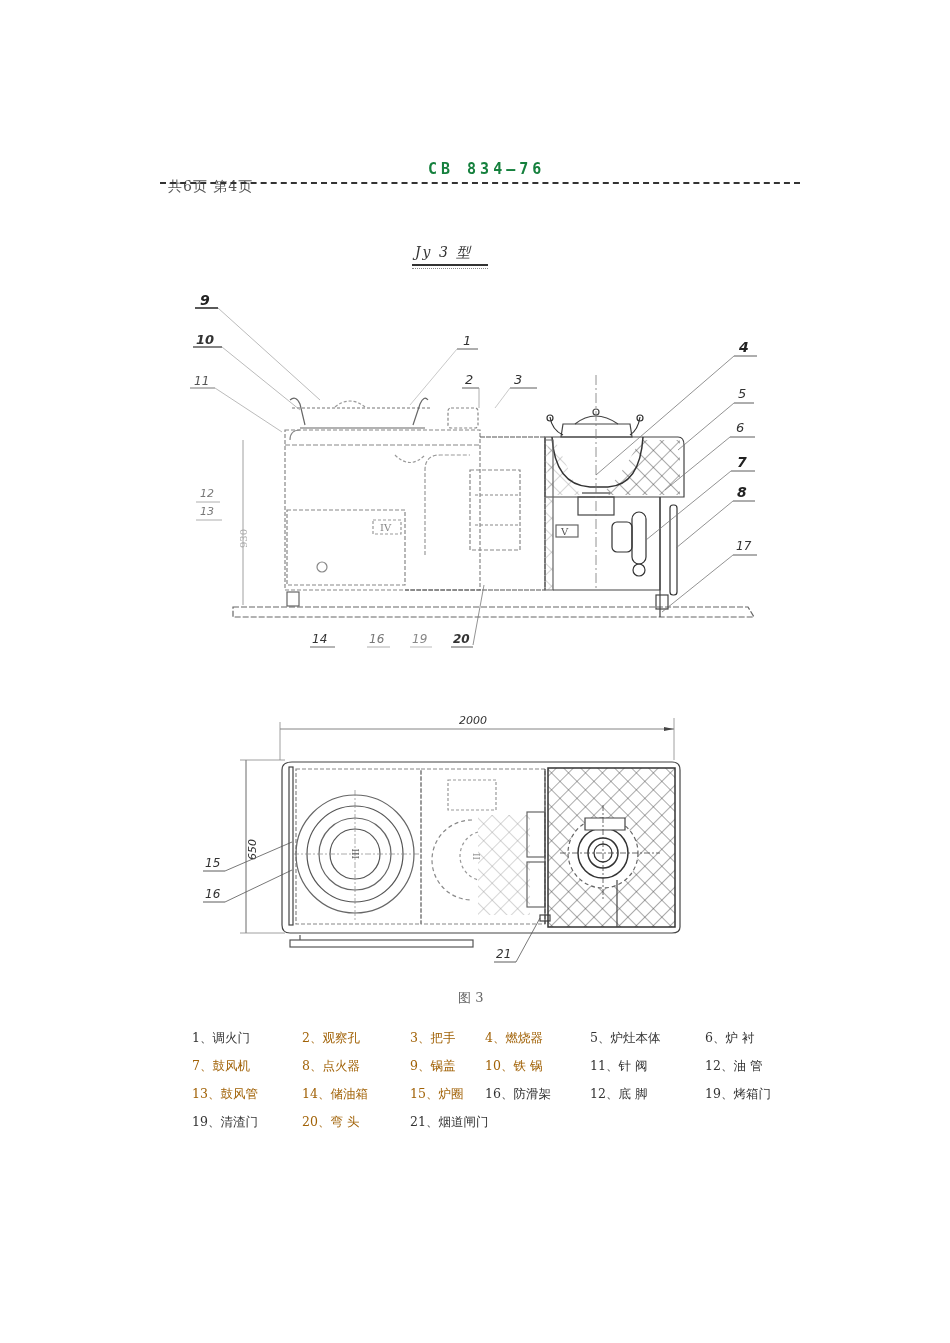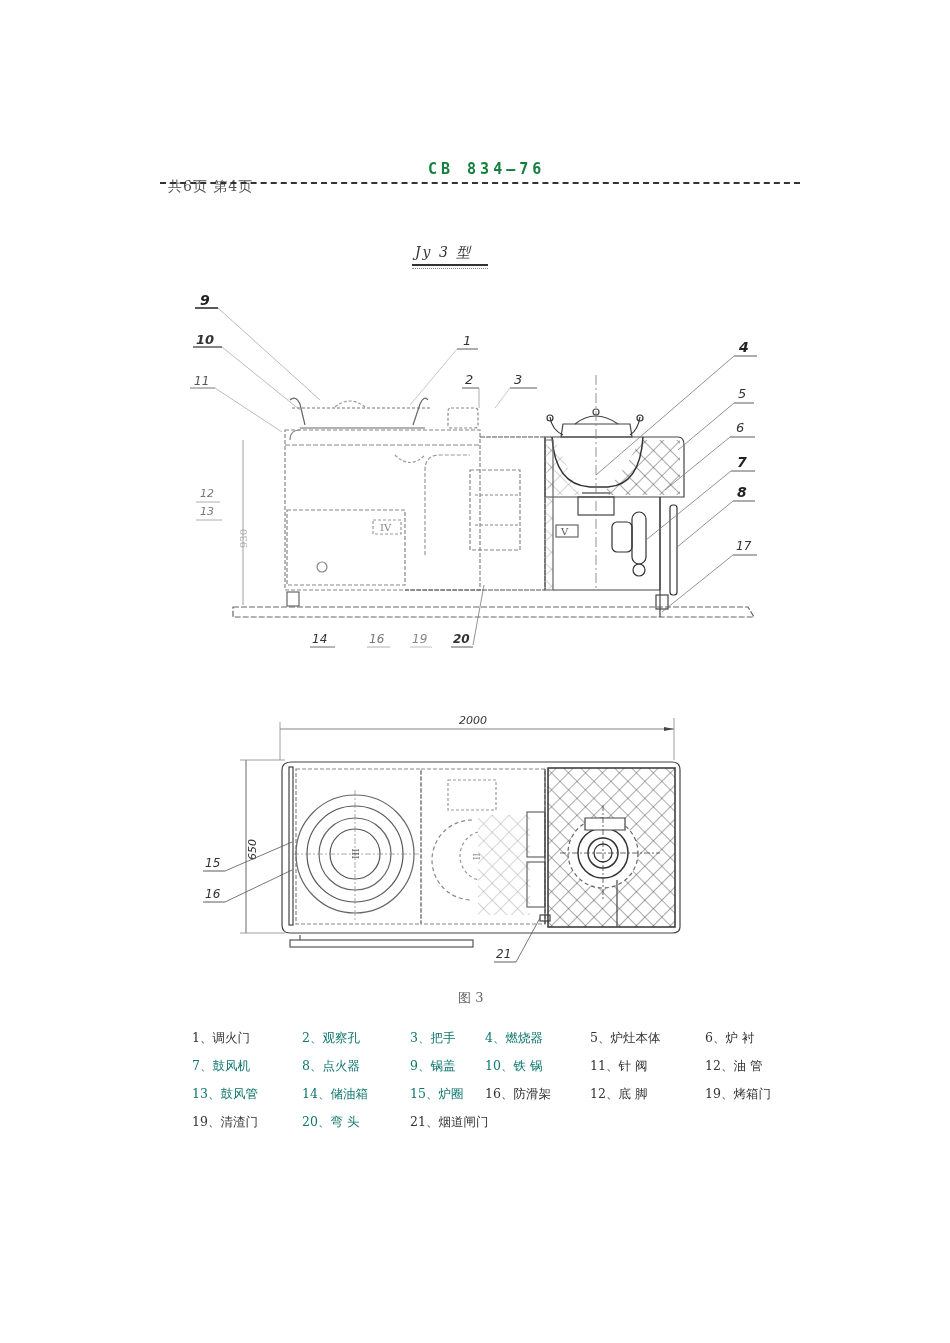--- a/index.html
+++ b/index.html
@@ -9,21 +9,21 @@
   .hdr-code { position: absolute; left: 268px; top: 2px; font-family: "DejaVu Sans Mono", monospace; font-size: 15px; font-weight: bold; letter-spacing: 4px; color: #15803d; text-align: center; }
   .hdr-rule { position: absolute; left: 0; top: 24px; width: 640px; height: 0; border-top: 2px dashed #333; }
   .model-title { position: absolute; left: 415px; top: 244px; font-size: 14px; letter-spacing: 2px; color: #333; font-style: italic; }
   .model-underline { position: absolute; left: 412px; top: 264px; width: 76px; border-top: 2px solid #333; }
   .model-underline2 { position: absolute; left: 412px; top: 268px; width: 76px; border-top: 1px dotted #888; }
   svg.drawing { position: absolute; left: 0; top: 0; }
   .fig-caption { position: absolute; left: 445px; top: 989px; font-size: 13px; color: #666; margin-left: 13px; }
   .legend { position: absolute; left: 192px; top: 1030px; width: 600px; }
   .legend-row { position: relative; height: 28px; font-size: 12.5px; color: #333; }
   .legend-item { position: absolute; top: 0; white-space: nowrap; }
-  .legend-item.faint { color: #0f766e; }
+  .legend-item.faint { color: #a16207; }
   .legend-num { font-family: "DejaVu Serif", serif; }
 </style>
 </head>
 <body>
 
 <div class="header">
   <span class="hdr-pages">共6页  第4页</span>
   <span class="hdr-code">CB 834—76</span>
   <div class="hdr-rule"></div>
 </div>

